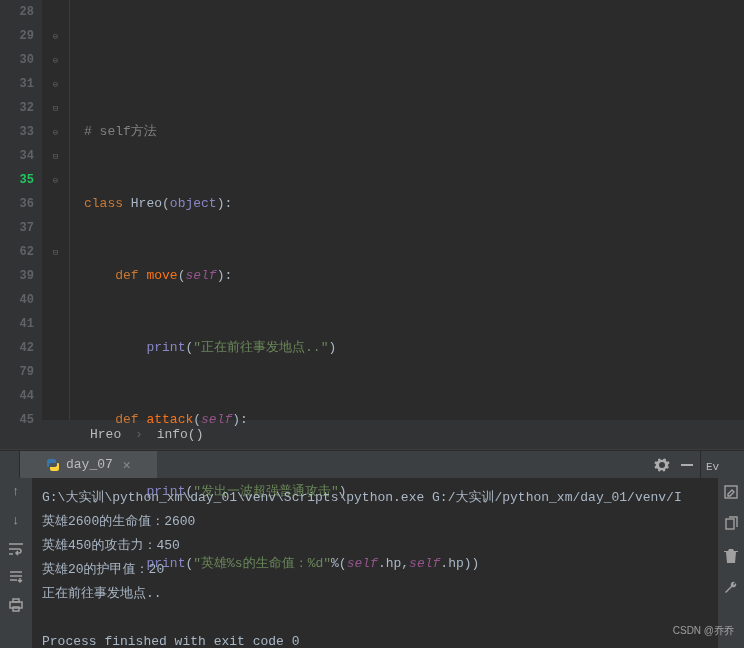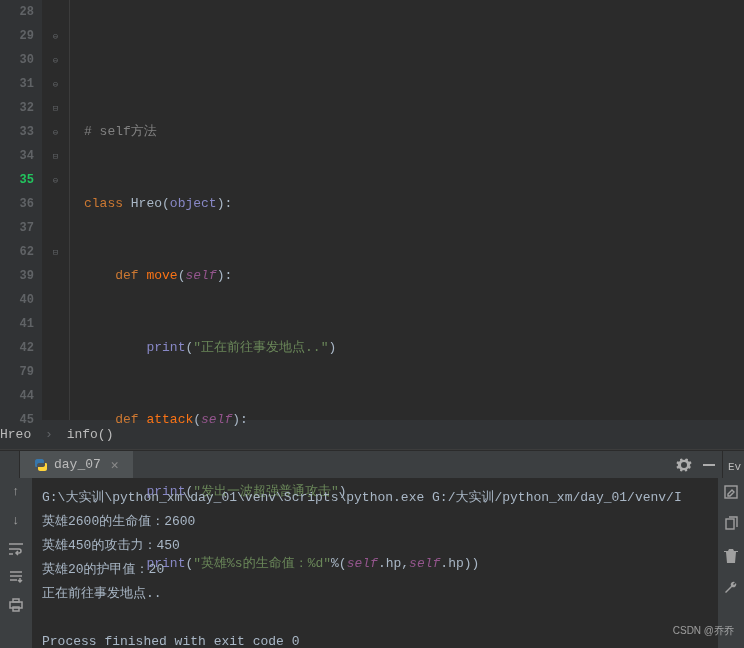--- a/index.html
+++ b/index.html
@@ -50,20 +50,21 @@
 .self { color: #94558d; font-style: italic; }
 .fn { color: #f97316; }
 .str { color: #6a8759; }
 .cm { color: #808080; }
 .match { background: #3b514d; }
 
 .breadcrumb {
   height: 30px;
   line-height: 30px;
   background: #313335;
+  padding-left: 90px;
   color: #bbbbbb;
   font-size: 13px;
   border-bottom: 1px solid #3c3c3c;
 }
 .breadcrumb .sep { color: #606366; margin: 0 6px; }
 
 .tabs-row {
   height: 28px;
   background: #3c3f41;
   display: flex;
@@ -71,42 +72,42 @@
   border-top: 1px solid #2b2b2b;
 }
 .left-tool-strip {
   width: 20px;
   background: #3c3f41;
   border-right: 1px solid #2b2b2b;
 }
 .tab {
   display: flex;
   align-items: center;
-  padding: 0 14px;
+  padding: 0 26px;
   gap: 6px;
   background: #4e5254;
   color: #bbbbbb;
   font-size: 13px;
   cursor: pointer;
 }
 .tab .pyicon {
   width: 14px; height: 14px;
   display: inline-flex; align-items:center; justify-content:center;
 }
 .tab .close { color: #8a8a8a; font-size: 13px; margin-left: 4px;}
 .run-tool-right {
   margin-left: auto;
   display: flex;
   color: #adadad;
   align-items: center;
   padding: 0 6px;
   gap: 10px;
 }
 .overflow-col {
-  width: 22px;
+  width: 44px;
   background: #3c3f41;
   border-left: 1px solid #2b2b2b;
   display: flex;
   flex-direction: column;
   justify-content: flex-end;
 }
 
 .bottom-area {
   display: flex;
   height: 170px;

